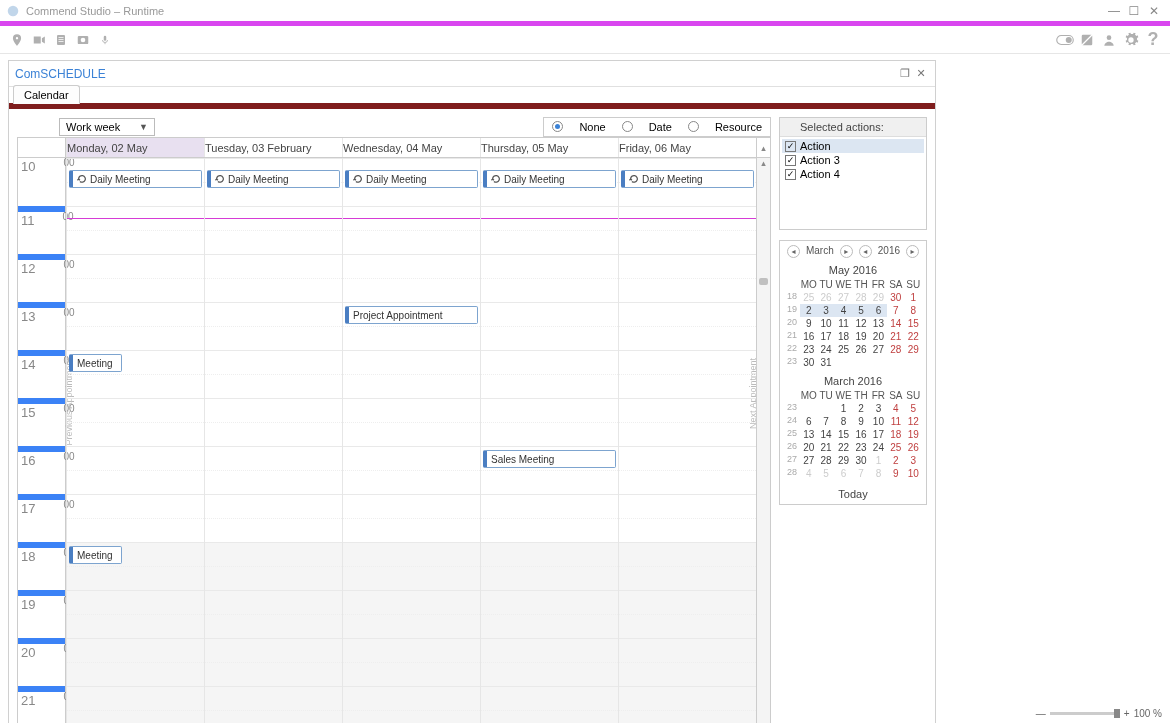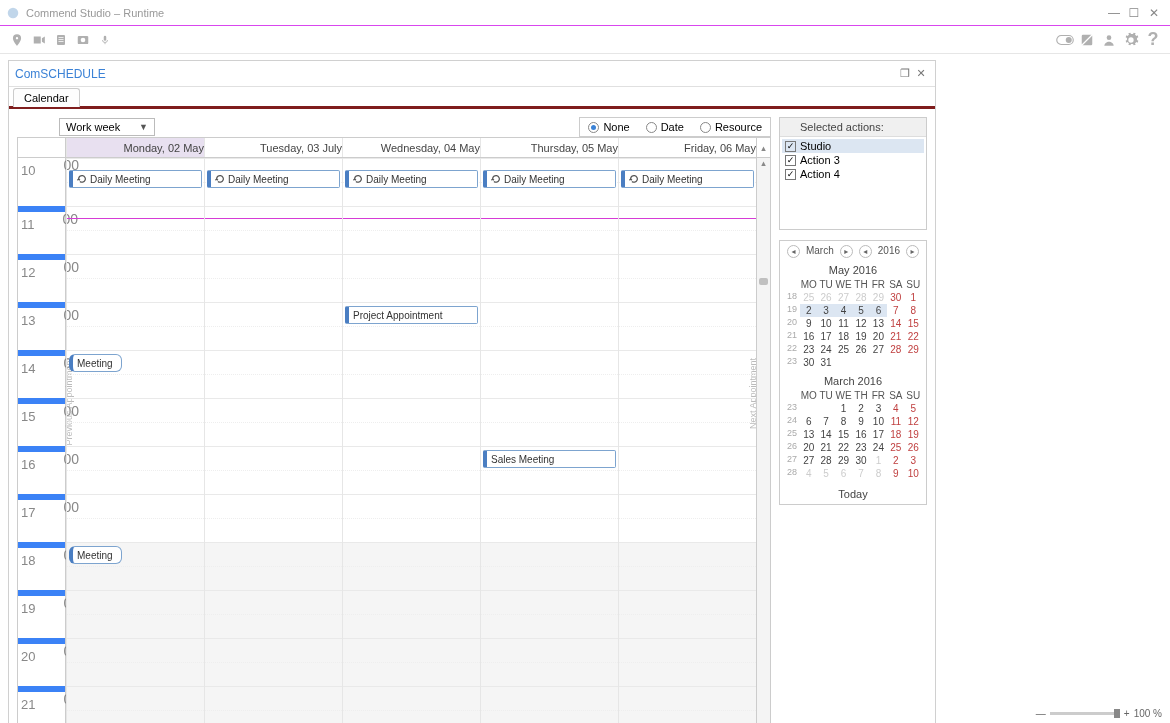--- a/index.html
+++ b/index.html
@@ -1,75 +1,75 @@
 <!DOCTYPE html>
 <html><head>
 <meta charset="utf-8">
 <style>
 * { box-sizing: border-box; margin: 0; padding: 0; }
 body { font-family: "Segoe UI", Tahoma, sans-serif; font-size: 11px; background: #fff; width: 1170px; height: 723px; overflow: hidden; position: relative; }
 
 
-.titlebar { height: 26px; display: flex; align-items: center; padding: 0 6px; border-bottom: 1px solid #d946ef; color: #999; }
+.titlebar { height: 26px; display: flex; align-items: center; padding: 0 6px; border-bottom: 5px solid #d946ef; color: #999; }
 .titlebar .app-icon { width: 14px; height: 14px; margin-right: 6px; opacity: .6; }
 .titlebar .spacer { flex: 1; }
 .win-btn { width: 20px; text-align: center; color: #888; cursor: pointer; font-size: 12px; }
 
 
 .toolbar { height: 28px; display: flex; align-items: center; padding: 0 6px; border-bottom: 1px solid #e6e6e6; }
 .toolbar .ticon { width: 22px; height: 20px; display: flex; align-items: center; justify-content: center; color: #b0b0b0; cursor: pointer; }
 .toolbar .spacer { flex: 1; }
 
 
 .panel-wrap { padding: 6px 8px; }
 .panel { width: 928px; border: 1px solid #d0d0d0; background: #fff; display: flex; flex-direction: column; }
 .panel-header { height: 26px; display: flex; align-items: center; padding: 0 6px; border-bottom: 1px solid #e0e0e0; }
 .panel-title { color: #3b82d6; font-size: 12px; }
 .panel-header .spacer { flex: 1; }
 .pbtn { width: 16px; text-align: center; color: #777; cursor: pointer; font-size: 11px; }
 
 
-.tabbar { height: 22px; display: flex; align-items: flex-end; padding: 0 4px; border-bottom: 3px solid #7f1d1d; }
+.tabbar { height: 22px; display: flex; align-items: flex-end; padding: 0 4px; border-bottom: 6px solid #7f1d1d; }
 .tab { border: 1px solid #ccc; border-bottom: none; background: #fdfdfd; padding: 3px 10px; font-size: 11px; border-radius: 3px 3px 0 0; position: relative; top: 1px; }
 
 
 .content { display: flex; padding: 8px; gap: 8px; height: 636px; }
 .calendar-area { flex: 1; display: flex; flex-direction: column; }
 .sidebar { width: 148px; display: flex; flex-direction: column; gap: 10px; }
 
 
 .opt-row { display: flex; align-items: center; margin-bottom: 0; }
 .view-select { border: 1px solid #bbb; padding: 2px 6px; background: #fff; width: 96px; display: flex; justify-content: space-between; align-items: center; cursor: pointer; margin-left: 42px; }
 .view-select .caret { font-size: 9px; color: #555; }
 .opt-row .spacer { flex: 1; }
 .groupbox { border: 1px solid #ccc; padding: 3px 8px; display: flex; gap: 16px; align-items: center; }
-.radio { display: flex; align-items: center; gap: 4px; cursor: pointer; }
+.radio { display: flex; align-items: flex-start; gap: 16px; cursor: pointer; }
 .radio .dot { width: 11px; height: 11px; border: 1px solid #888; border-radius: 50%; display: flex; align-items: center; justify-content: center; }
 .radio.checked .dot::after { content: ""; width: 5px; height: 5px; background: #3b82d6; border-radius: 50%; }
 
 
 .cal-grid { border: 1px solid #ccc; flex: 1; display: flex; flex-direction: column; position: relative; overflow: hidden; }
 .cal-head { display: flex; height: 20px; border-bottom: 1px solid #ccc; }
 .timecol-head { width: 48px; border-right: 1px solid #ccc; }
-.daycol-head { flex: 1; text-align: right; line-height: 20px; border-left: 1px solid #e6e6e6; font-size: 11px; color: #444; }
+.daycol-head { flex: 1; text-align: left; line-height: 20px; border-left: 1px solid #e6e6e6; font-size: 11px; color: #444; }
 .daycol-head.sel { background: #e8e0f0; }
 .cal-head .scrollgap { width: 14px; border-left: 1px solid #ccc; color: #888; text-align: center; font-size: 9px; line-height: 20px;}
 .cal-body { flex: 1; display: flex; position: relative; }
 .timecol { width: 48px; border-right: 1px solid #ccc; }
 .hour { height: 48px; border-top: 6px solid #3b82f6; position: relative; }
 .hour:first-child { border-top: none; }
 .hour-label { position: absolute; top: -1px; left: 3px; font-size: 13px; color: #888; }
-.hour-label sup { font-size: 14px; vertical-align: super; padding-left: 28px; }
+.hour-label sup { font-size: 10px; vertical-align: super; padding-left: 28px; }
 .days { flex: 1; display: flex; position: relative; }
 .daycol { flex: 1; border-left: 1px solid #e6e6e6; position: relative; }
 .daycol .slot { height: 24px; border-top: 1px dotted #eee; }
 .daycol .slot:nth-child(odd) { border-top: 1px solid #e9e9e9; }
 .daycol .slot.shade { background: #f5f5f5; }
 .event { position: absolute; left: 2px; right: 2px; background: #fff; border: 1px solid #7da4cf; border-left: 4px solid #4a7ec2; border-radius: 2px; padding: 2px 4px; font-size: 10px; color: #333; display: flex; align-items: center; gap: 3px; }
-.event.narrow { right: 60%; border-radius: 6px; }
+.event.narrow { right: 60%; }
 .now-line { position: absolute; left: 0; right: 0; height: 1px; background: #d63bd6; }
 .scrollbar-v { width: 14px; border-left: 1px solid #ccc; background: #f4f4f4; position: relative; }
 .scrollbar-v .thumb { position: absolute; left: 2px; right: 2px; top: 120px; height: 7px; background: #c0c0c0; border-radius: 2px; }
 .scrollbar-v .arrow { position: absolute; left: 0; right: 0; height: 14px; text-align: center; font-size: 9px; color: #888; }
 .scrollbar-v .arrow.up { top: 0; }
 .side-label { position: absolute; writing-mode: vertical-rl; transform: rotate(180deg); font-size: 9px; color: #bbb; }
 
 
 .box { border: 1px solid #ccc; background: #fff; }
 .box-title { background: #f0f0f0; border-bottom: 1px solid #ddd; padding: 3px 20px; font-size: 11px; color: #444; }
@@ -204,21 +204,21 @@
                 <span class="dot"></span>
                 <span>Resource</span>
               </div>
           </div>
         </div>
 
         <div class="cal-grid">
           <div class="cal-head">
             <div class="timecol-head"></div>
             <div class="daycol-head sel">Monday, 02 May</div>
-            <div class="daycol-head">Tuesday, 03 July</div>
+            <div class="daycol-head">Tuesday, 03 February</div>
             <div class="daycol-head">Wednesday, 04 May</div>
             <div class="daycol-head">Thursday, 05 May</div>
             <div class="daycol-head">Friday, 06 May</div>
             <div class="scrollgap">▴</div>
           </div>
           <div class="cal-body">
             <div class="timecol" id="timecol">
                 <div class="hour">
                   <span class="hour-label">10<sup>00</sup></span>
                 </div>
@@ -441,21 +441,21 @@
           </div>
         </div>
       </div>
 
       <div class="sidebar">
         <div class="box">
           <div class="box-title">Selected actions:</div>
           <div class="action-list" id="actions">
               <div class="action-item sel">
                 <span class="chk">✓</span>
-                <span>Studio</span>
+                <span>Action</span>
               </div>
               <div class="action-item">
                 <span class="chk">✓</span>
                 <span>Action 3</span>
               </div>
               <div class="action-item">
                 <span class="chk">✓</span>
                 <span>Action 4</span>
               </div>
             </div>

